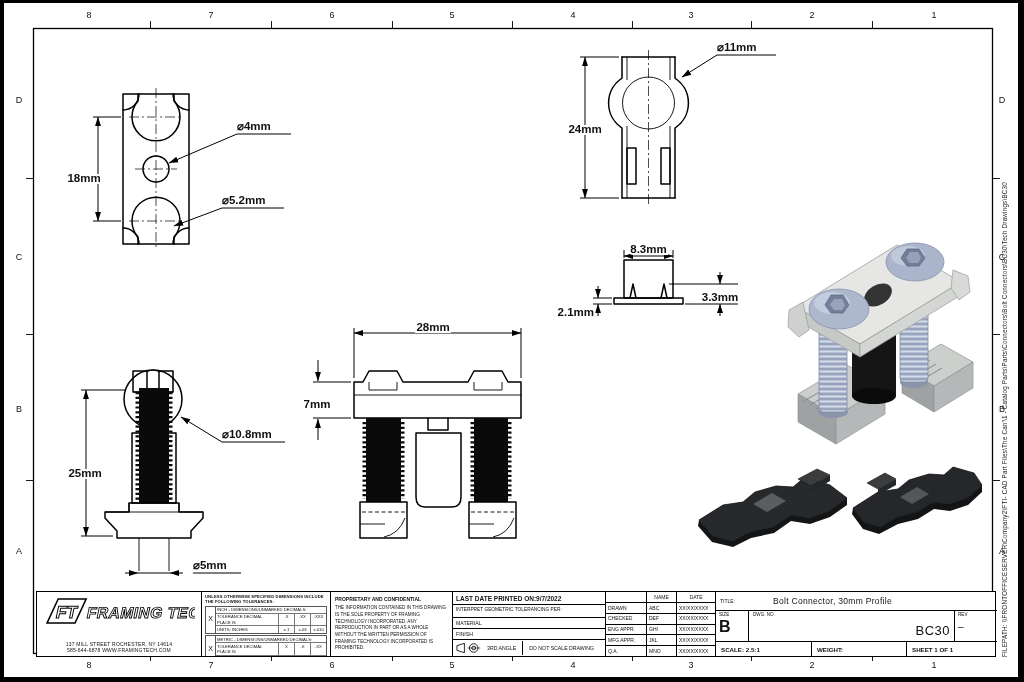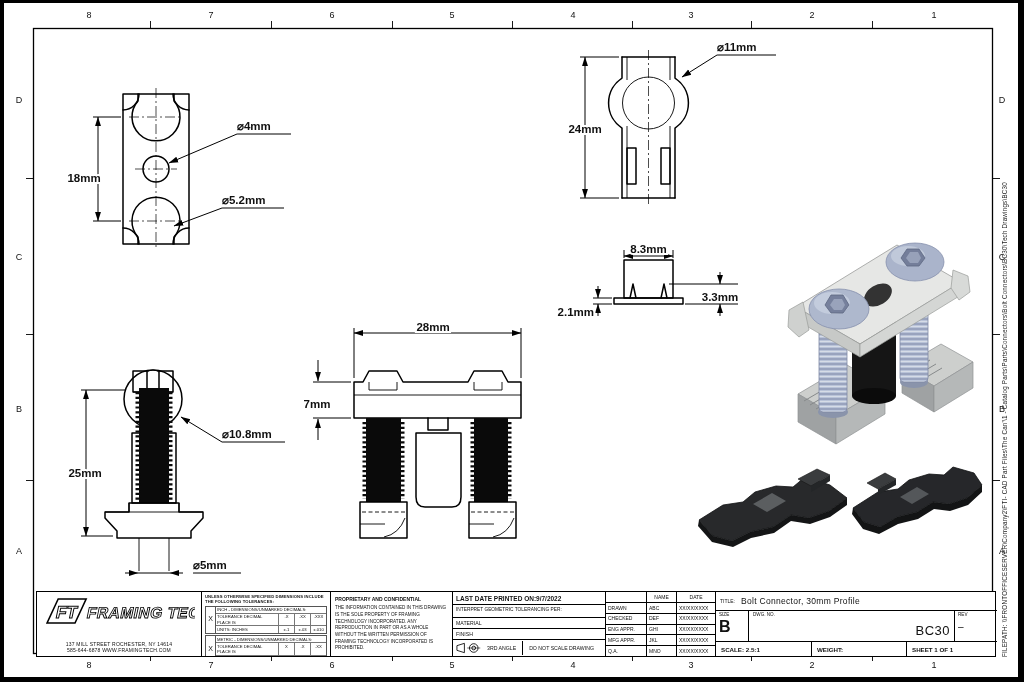--- a/index.html
+++ b/index.html
@@ -47,21 +47,21 @@
   .mid-r5 .div{width:1px;align-self:stretch;background:#000;margin:0 3px;}
   .appr{display:grid;grid-template-rows:10px repeat(5,1fr);font-size:5px;}
   .appr .row{display:grid;grid-template-columns:40px 30px 1fr;border-top:1px solid #000;}
   .appr .row:first-child{border-top:none;}
   .appr .row span{padding:1.5px 2px;border-left:1px solid #000;white-space:nowrap;}
   .appr .row span:first-child{border-left:none;}
   .appr .hd{text-align:center;}
   .ttl{display:flex;flex-direction:column;}
   .ttl-r1{height:18px;border-bottom:1px solid #000;display:flex;align-items:center;gap:6px;padding:0 4px;}
   .ttl-lab{font-size:5px;}
-  .ttl-name{font-size:8.5px;letter-spacing:.3px;}
+  .ttl-name{font-size:8.5px;letter-spacing:.3px;margin-left:32px;}
   .ttl-r2{height:30px;border-bottom:1px solid #000;display:flex;}
   .size-box{width:26px;border-right:1px solid #000;padding:1px 3px;}
   .dwg-box{flex:1;padding:1px 4px;}
   .rev-box{width:36px;border-left:1px solid #000;padding:1px 3px;text-align:left;}
   .small-lab{font-size:4.6px;display:block;}
   .big-b{font:bold 16px "Liberation Sans",sans-serif;display:block;margin-top:1px;}
   .dwg-no{font:13px "Liberation Sans",sans-serif;display:block;margin-top:6px;letter-spacing:.5px;text-align:right;}
   .rev-v{font-size:10px;display:block;margin-top:4px;}
   .ttl-r3{flex:1;display:flex;align-items:center;font:bold 6.2px "Liberation Sans",sans-serif;}
   .ttl-r3 .seg{padding:0 5px;align-self:stretch;display:flex;align-items:center;}

